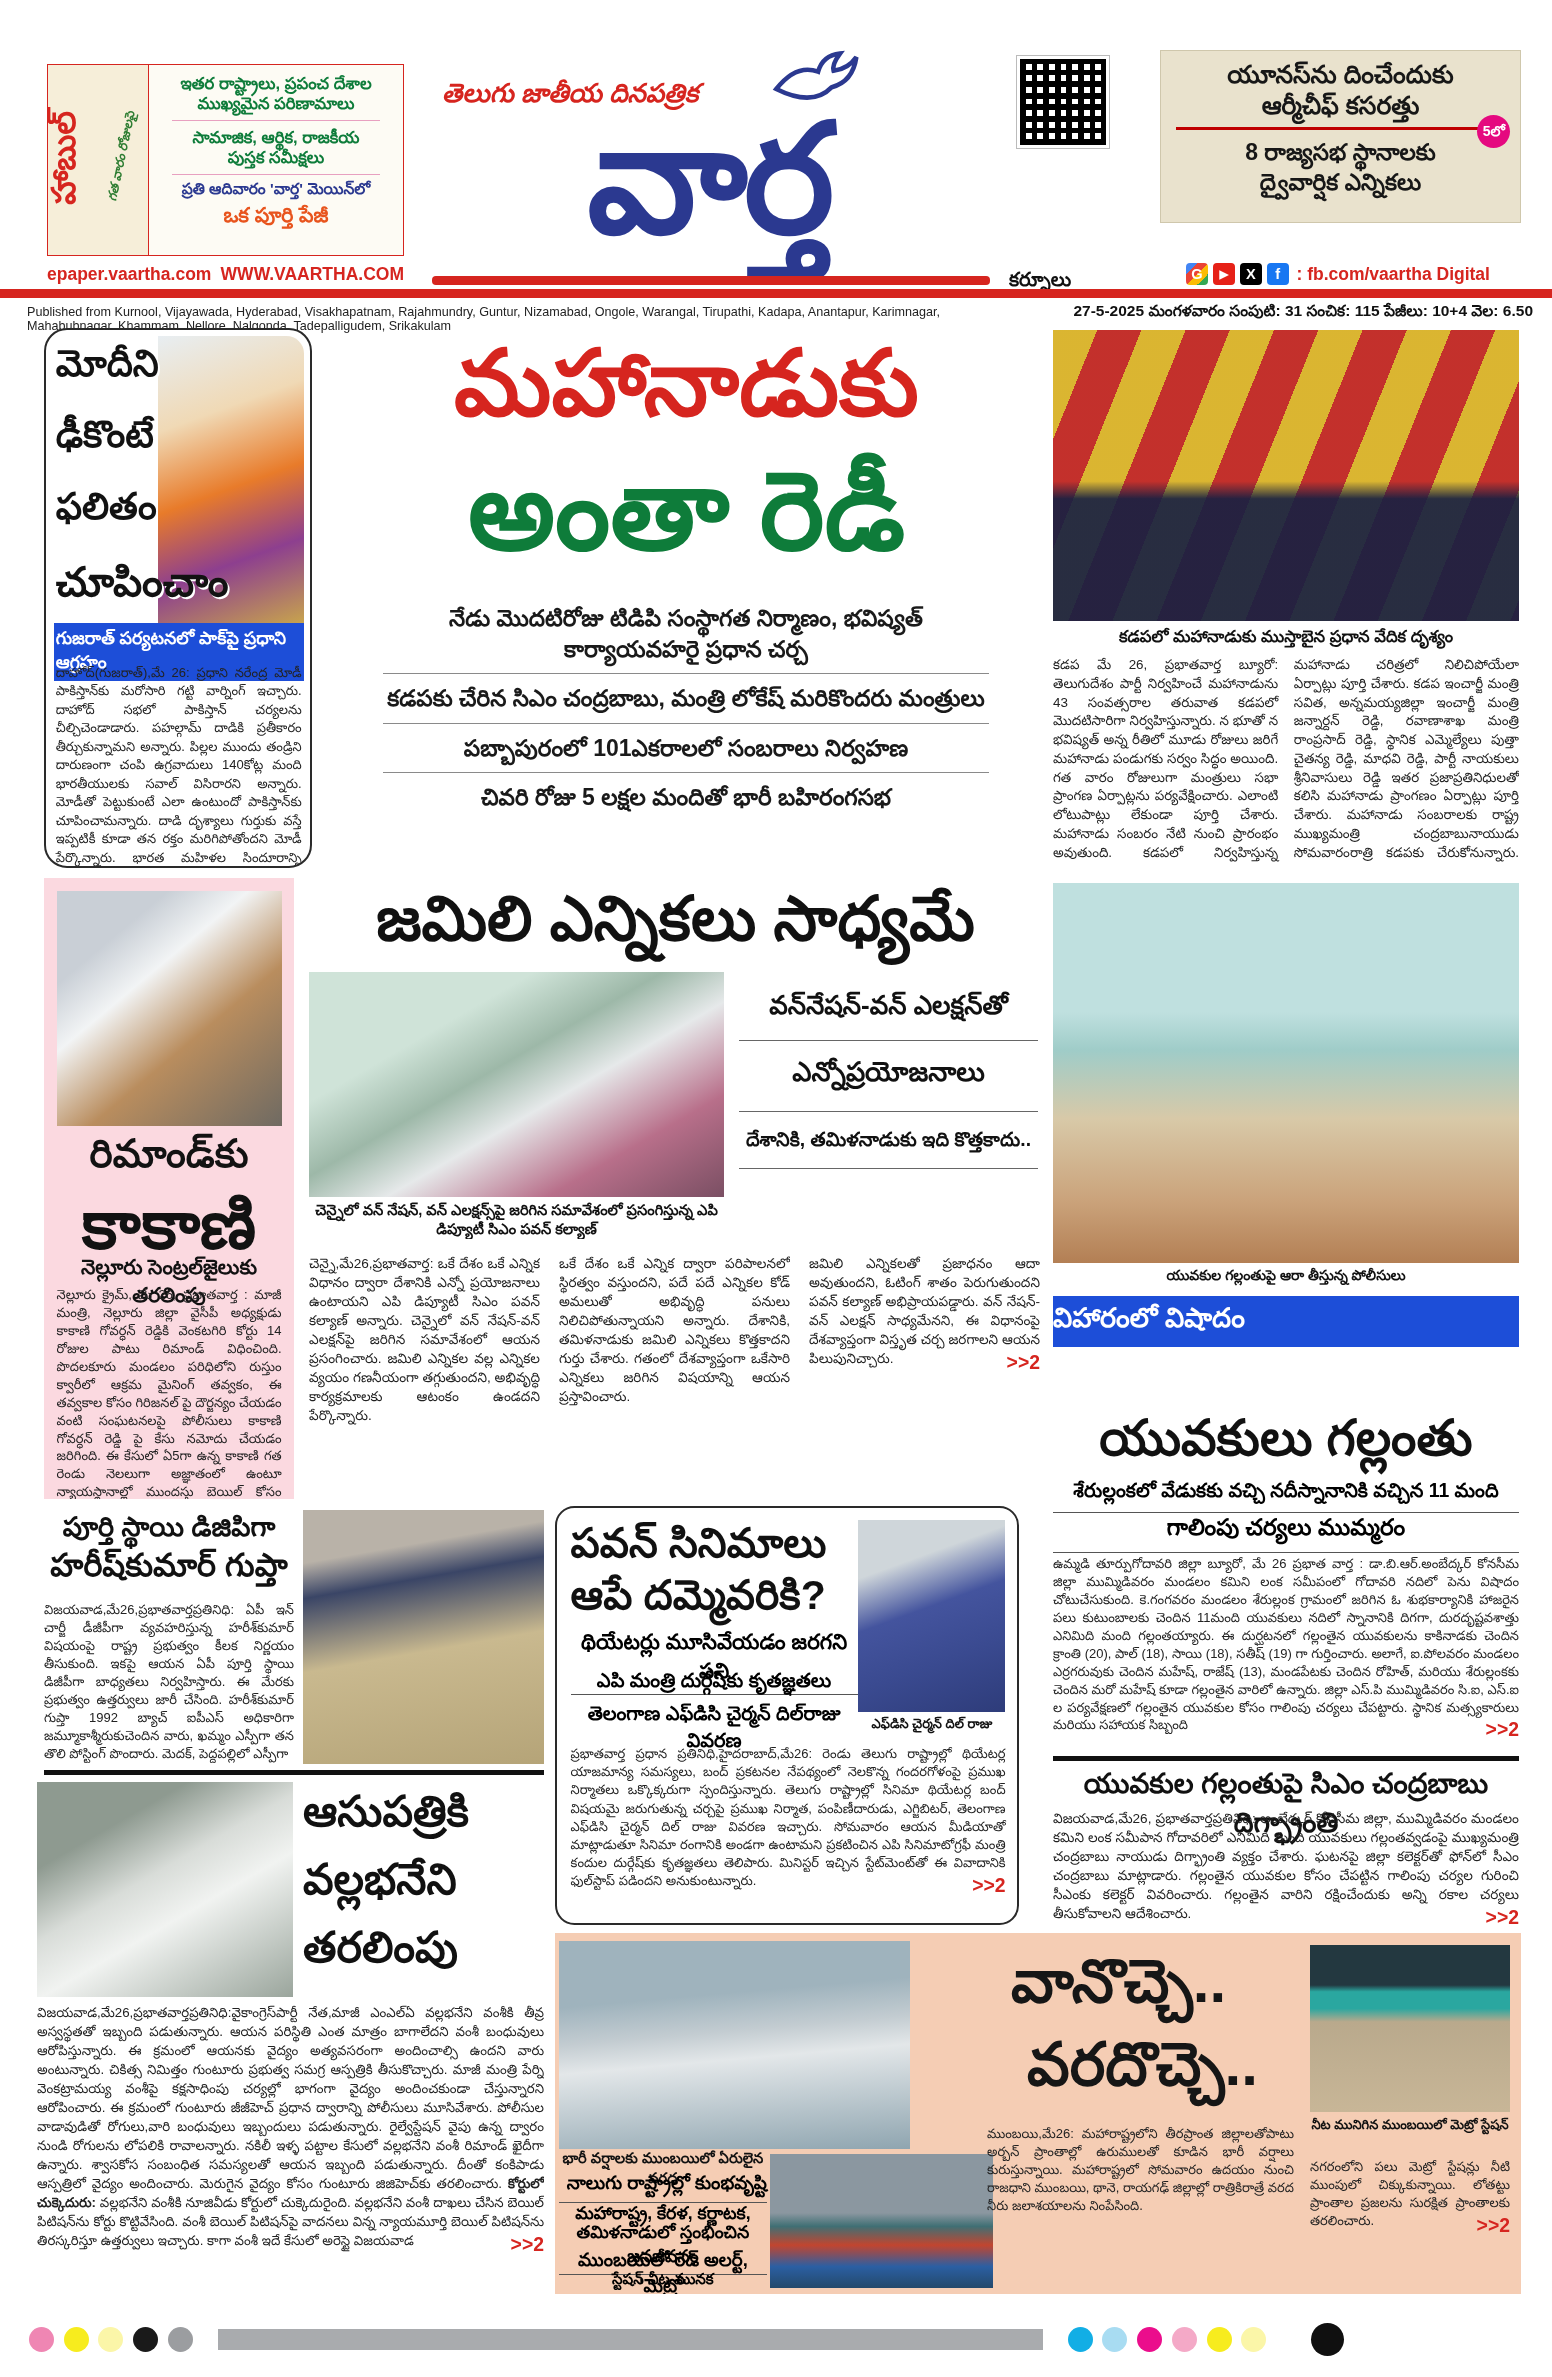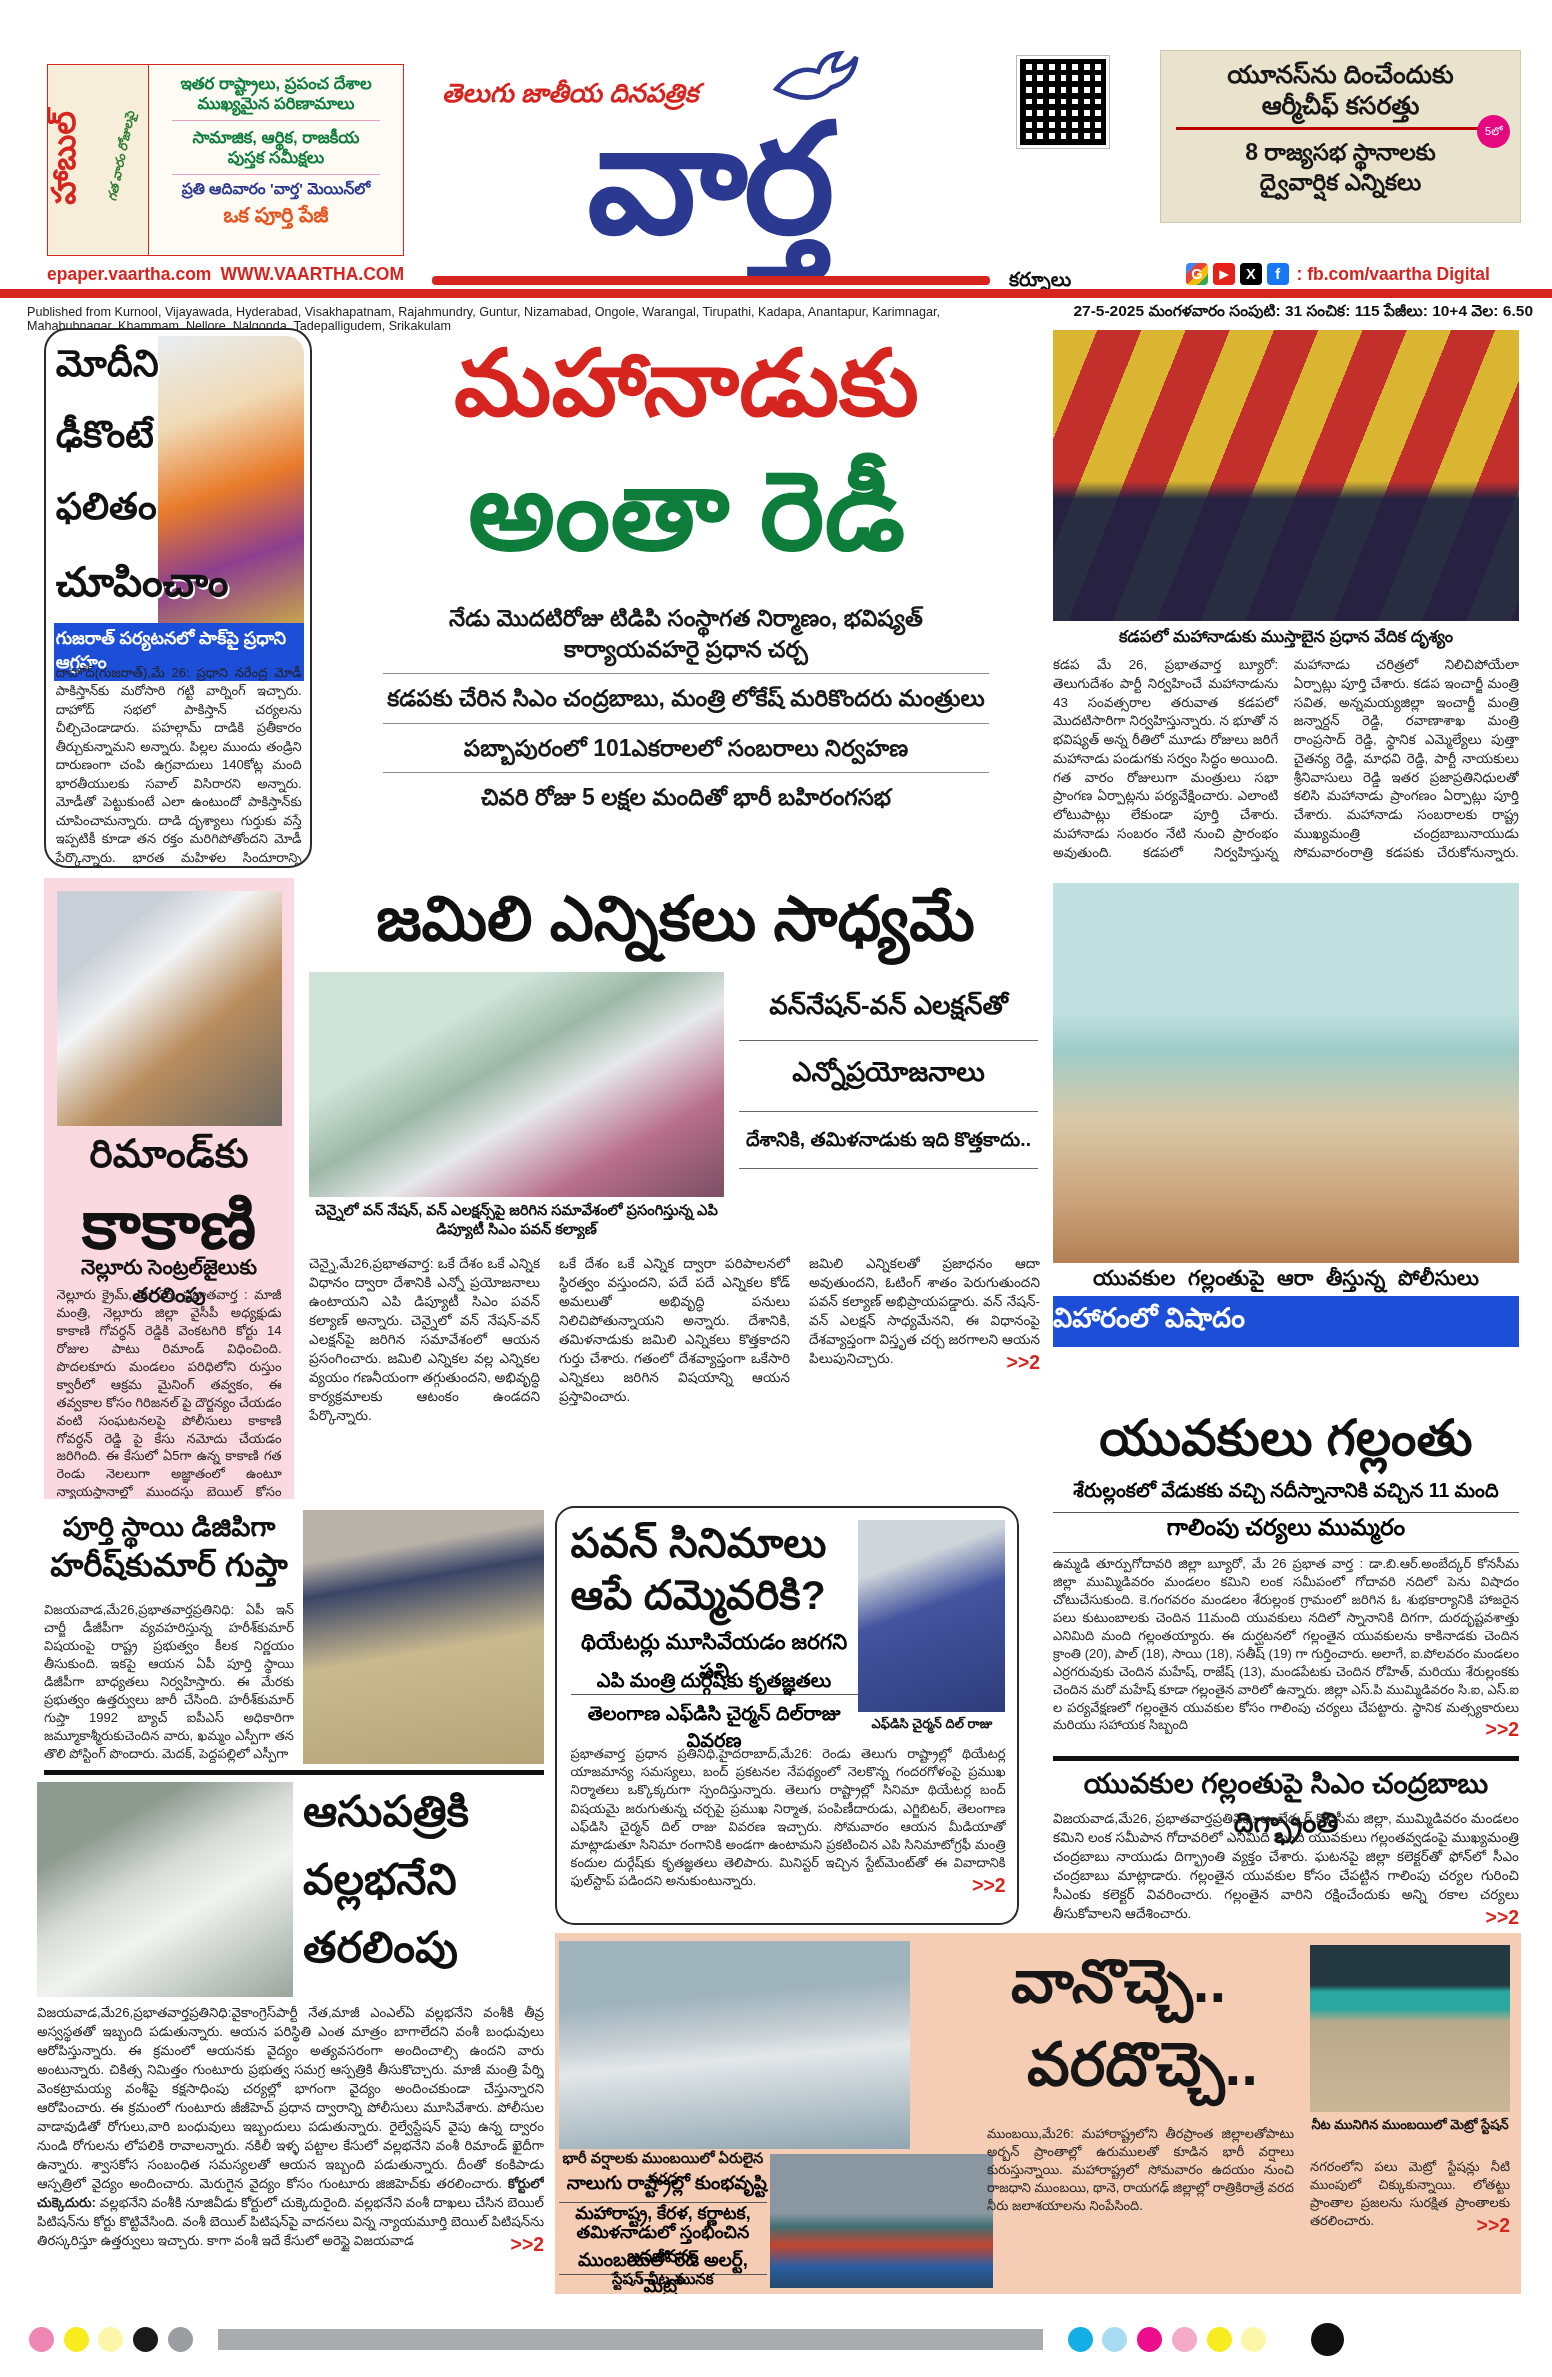--- a/index.html
+++ b/index.html
@@ -25,21 +25,21 @@
   .tagline { left:442px; top:78px; width:320px; color:#d6251f; font-size:26px; font-weight:bold; font-style:italic; }
   .logo { left:408px; top:82px; width:602px; height:199px; color:#2b3990; font-size:153px; font-weight:900; text-align:center; line-height:194px; letter-spacing:-3.9px; }
   .logo-underline { left:432px; top:276px; width:558px; height:8.7px; background:#d6251f; border-radius:3.9px; }
   .dove { left:769px; top:43px; width:91px; height:72px; }
   .qr { left:1017px; top:56px; width:92px; height:92px; border:3.9px solid #fff; outline:1px solid #bbb;
         background-image:repeating-linear-gradient(0deg,#000 0 5.8px,transparent 5.8px 11.6px),
                          repeating-linear-gradient(90deg,#000 0 5.8px,#fff 5.8px 11.6px); }
   .right-box { left:1160px; top:50px; width:361px; height:173px; background:#e9e2cd; border:1px solid #cfc7ac; text-align:center; padding:7.8px 5.8px 3.9px; }
   .rb-l1,.rb-l2 { font-size:25px; font-weight:900; color:#171717; line-height:1.25; }
   .rb-rule { position:relative; border-top:3.9px solid #c00000; margin:5.8px 9.7px 7.8px; }
-  .rb-badge { position:absolute; right:-5.8px; top:-15.5px; width:33px; height:33px; border-radius:50%; background:#e5097f; color:#fff; font-size:11px; font-weight:normal; line-height:33px; text-align:center; }
+  .rb-badge { position:absolute; right:-5.8px; top:-15.5px; width:33px; height:33px; border-radius:50%; background:#e5097f; color:#fff; font-size:14px; font-weight:bold; line-height:33px; text-align:center; }
   .rb-l3,.rb-l4 { font-size:23px; font-weight:900; color:#171717; line-height:1.3; }
   .edition { left:1009px; top:268px; width:126px; font-size:19.4px; font-weight:bold; color:#111; }
   .social-row { left:1186px; top:263px; width:340px; display:flex; align-items:center; gap:4.9px; }
   .sicon { width:22px; height:22px; border-radius:3.9px; color:#fff; font-size:14.6px; font-weight:bold; text-align:center; line-height:22px; }
   .icon-gnews { background:linear-gradient(135deg,#4285f4 0 25%,#ea4335 25% 50%,#fbbc05 50% 75%,#34a853 75%); }
   .icon-yt { background:#e62117; font-size:11.6px; }
   .icon-x  { background:#000; }
   .icon-fb { background:#1877f2; }
   .social-text { color:#d6251f; font-weight:bold; font-size:17.5px; margin-left:2.9px; }
   .red-rule { left:0; top:289px; width:1553px; height:8.7px; background:#d6251f; }
@@ -94,21 +94,21 @@
   .jamili-photo { left:309px; top:972px; width:415px; height:225px; }
   .jamili-cap { left:309px; top:1201px; width:415px; font-size:14.6px; line-height:1.3; }
   .jamili-subs { left:739px; top:982px; width:299px; text-align:center; }
   .js1 { font-size:26px; font-weight:bold; color:#111; padding:7.8px 0 13.6px; border-bottom:1.9px solid #666; }
   .js2 { font-size:27px; font-weight:bold; color:#111; padding:15.5px 0 17.5px; border-bottom:1.9px solid #666; }
   .js3 { font-size:19.4px; font-weight:bold; color:#111; padding:15.5px 0 13.6px; border-bottom:1.9px solid #666; }
   .jcol { top:1254px; width:231px; height:245px; font-size:13.6px; line-height:1.4; color:#222; }
 
   
   .beach-photo { left:1053px; top:883px; width:466px; height:380px; }
-  .god-cap { left:1053px; top:1267px; width:466px; font-size:21px;font-family:Liberation Mono, monospace; }
+  .god-cap { left:1053px; top:1267px; width:466px; font-size:14px; }
   .god-strap { left:1053px; top:1296px; width:466px; font-size:27px; padding:6.8px 0; }
   .god-h1 { left:1053px; top:1347px; width:466px; font-size:50px; font-weight:900; color:#111; text-align:center; }
   .god-h2 { left:1053px; top:1409px; width:466px; font-size:50px; font-weight:900; color:#111; text-align:center; }
   .god-sub1 { left:1053px; top:1479px; width:466px; font-size:19.4px; font-weight:bold; text-align:center; padding-bottom:5.8px; border-bottom:1.9px solid #555; }
   .god-sub2 { left:1053px; top:1514px; width:466px; font-size:23px; font-weight:bold; text-align:center; padding-bottom:5.8px; border-bottom:1.9px solid #555; }
   .god-body { left:1053px; top:1555px; width:466px; height:198px; font-size:13px; line-height:1.38; color:#222; }
   .black-rule { background:#111; height:4.9px; }
   .god-rule { left:1053px; top:1756px; width:466px; }
   .cm-h { left:1053px; top:1768px; width:466px; font-size:28px; font-weight:900; color:#111; text-align:center; }
   .cm-body { left:1053px; top:1809px; width:466px; height:118px; font-size:13.6px; line-height:1.4; color:#222; }

